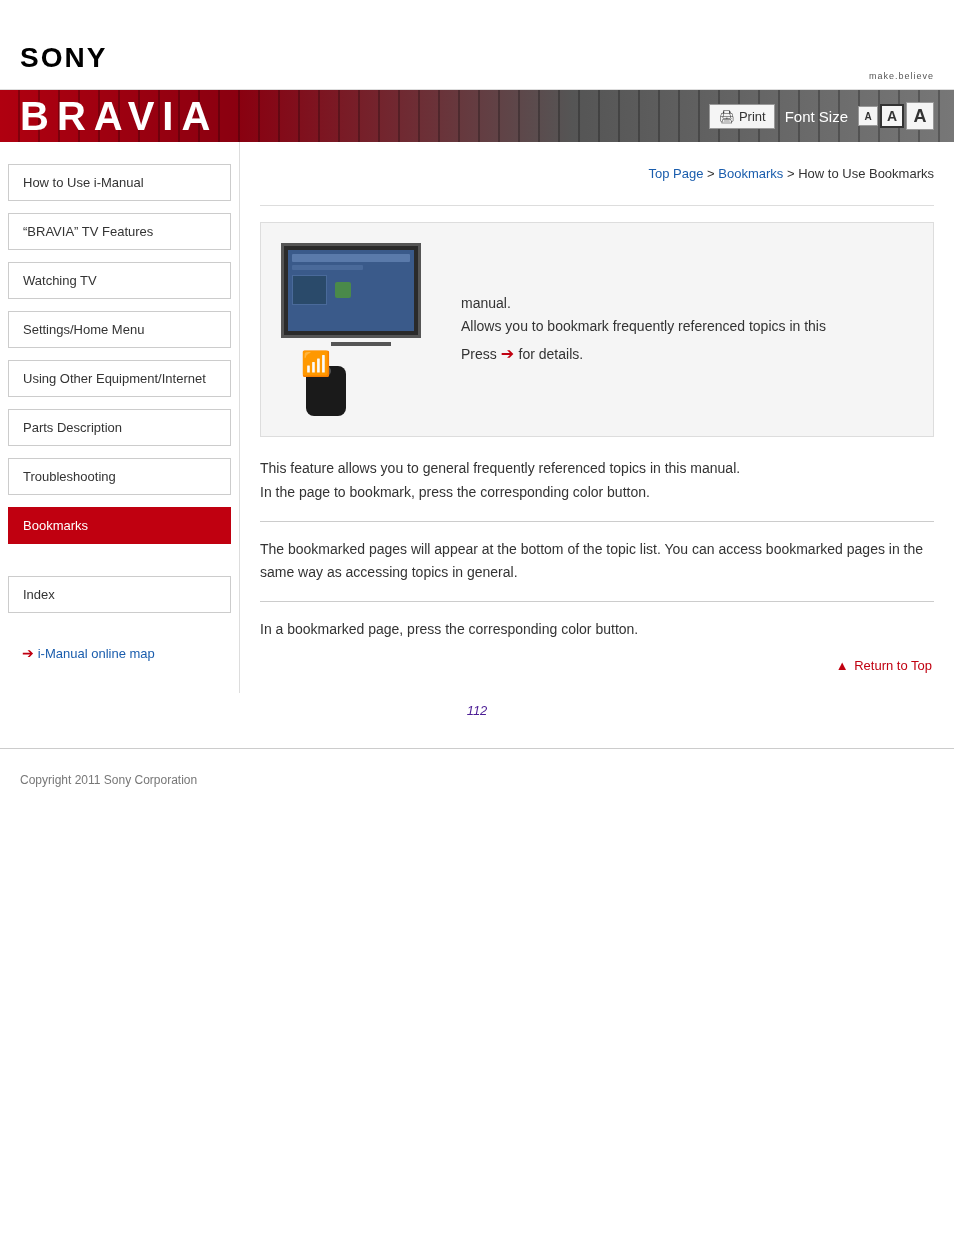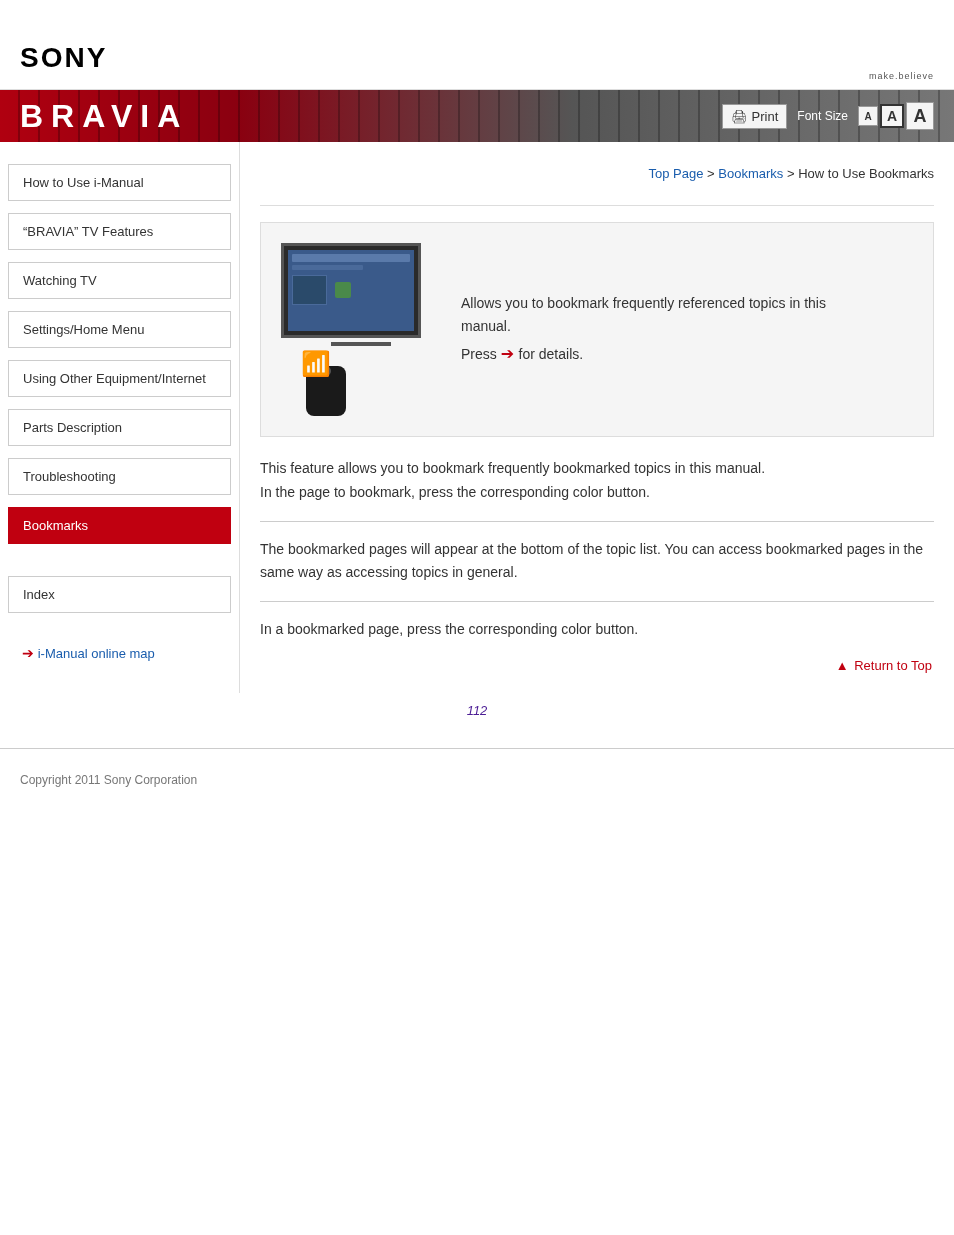--- a/index.html
+++ b/index.html
@@ -18,31 +18,31 @@
       padding: 0 20px; height: 52px;
       background-image: repeating-linear-gradient(
         90deg,
         transparent,
         transparent 18px,
         rgba(0,0,0,0.25) 18px,
         rgba(0,0,0,0.25) 20px
       ), linear-gradient(to right, #b00010, #8a0010 25%, #555 60%, #777 100%);
     }
     .bravia-title {
-      font-size: 32px; font-weight: bold; color: #fff;
+      font-size: 40px; font-weight: bold; color: #fff;
       letter-spacing: 8px; font-family: 'Arial Black', Arial, sans-serif;
       text-transform: uppercase;
     }
     .banner-controls { display: flex; align-items: center; gap: 10px; }
     .print-btn {
       display: flex; align-items: center; gap: 4px;
       border: 1px solid #999; background: #f5f5f5;
       padding: 4px 8px; font-size: 13px; cursor: pointer; color: #333;
     }
-    .font-size-label { font-size: 12px; color: #fff; }
+    .font-size-label { font-size: 15px; color: #fff; }
     .font-size-btns { display: flex; align-items: center; gap: 2px; }
     .font-btn {
       border: 1px solid #999; background: #f5f5f5;
       cursor: pointer; color: #333; font-weight: bold;
       display: flex; align-items: center; justify-content: center;
     }
     .font-btn.small { width: 20px; height: 20px; font-size: 10px; }
     .font-btn.medium { width: 24px; height: 24px; font-size: 14px; border: 2px solid #333; }
     .font-btn.large { width: 28px; height: 28px; font-size: 18px; }
 
@@ -202,32 +202,32 @@
             </div>
           </div>
         </div>
         <div class="tv-stand"></div>
         <div class="wifi-icon">📶</div>
         <div style="width:40px;height:50px;background:#1a1a1a;border-radius:8px;margin-left:25px;margin-top:-20px;">
           <div style="width:10px;height:10px;background:#555;border-radius:50%;margin:8px auto 0;"></div>
         </div>
       </div>
       <div class="feature-text">
+        <div>manual.</div>
         <div>Allows you to bookmark frequently referenced topics in this</div>
-        <div>manual.</div>
         <div class="press-line">
           <span>Press</span>
           <span class="right-arrow"> ➔ </span>
           <span>for details.</span>
         </div>
       </div>
     </div>
 
     <div class="content-section">
-      <p class="content-text">This feature allows you to bookmark frequently bookmarked topics in this manual.</p>
+      <p class="content-text">This feature allows you to general frequently referenced topics in this manual.</p>
       <p class="content-text">In the page to bookmark, press the corresponding color button.</p>
     </div>
 
     <hr class="section-divider">
 
     <div class="content-section">
       <p class="content-text">The bookmarked pages will appear at the bottom of the topic list. You can access bookmarked pages in the same way as accessing topics in general.</p>
     </div>
 
     <hr class="section-divider">

